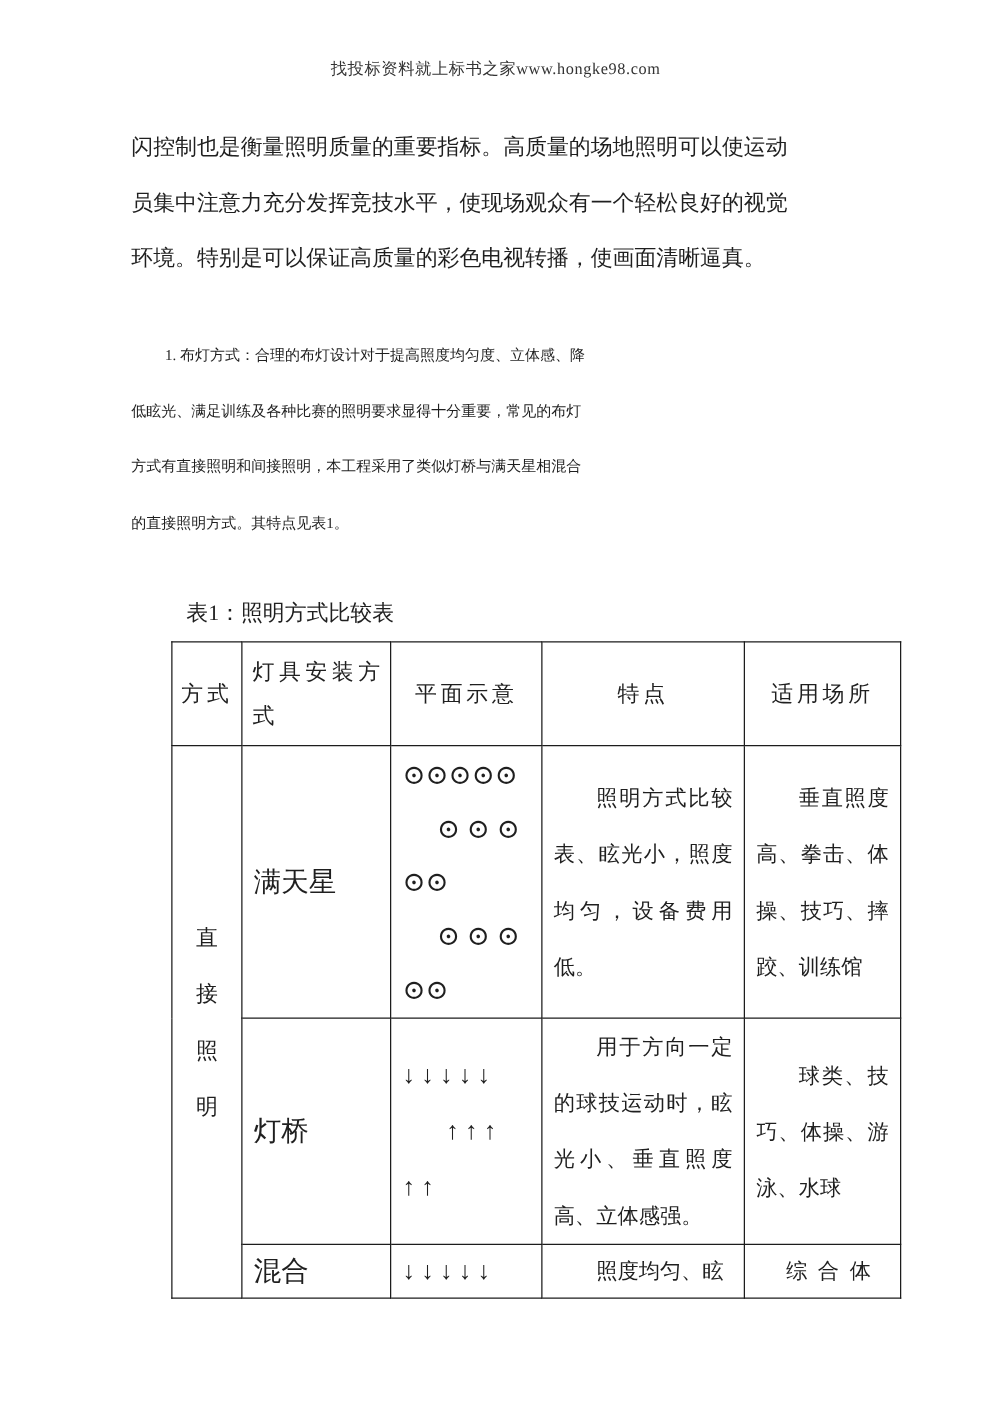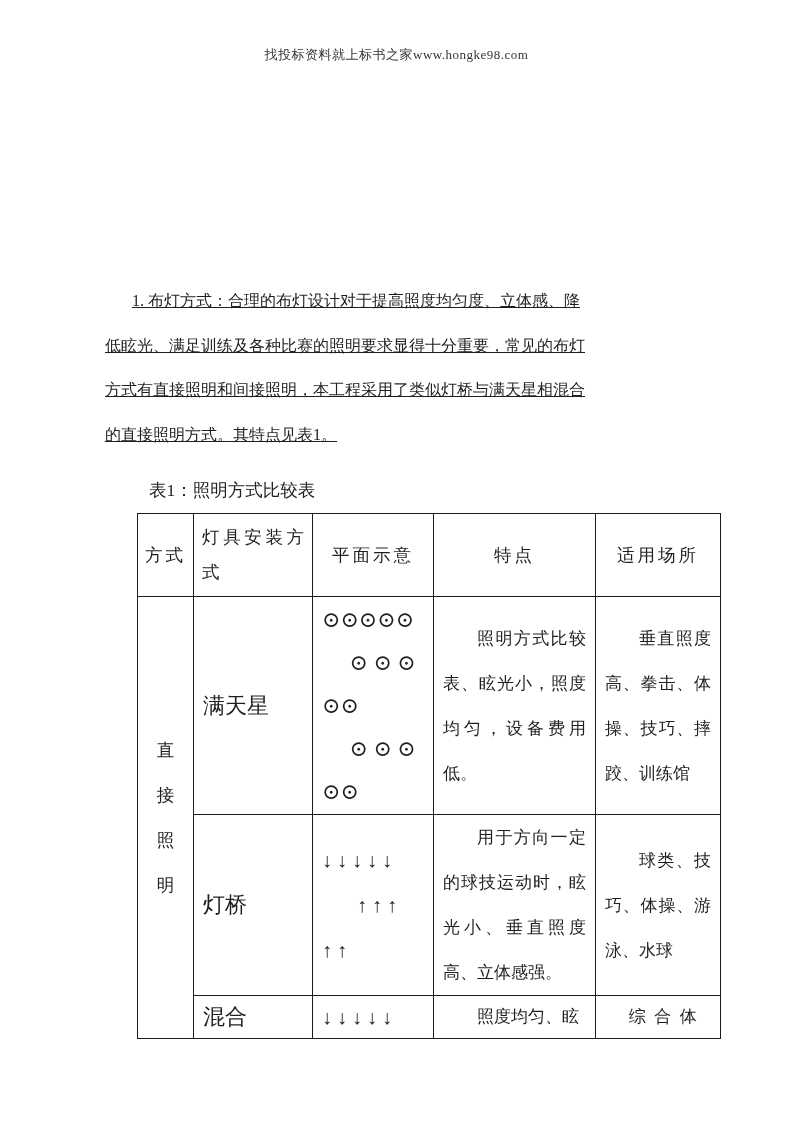--- a/index.html
+++ b/index.html
@@ -9,21 +9,21 @@
     overflow:hidden;
   }
   .doc-header {
     position:absolute; top:46px; left:0; right:0; text-align:center;
     font-size:13px; color:#333333; letter-spacing:0.5px;
   }
   .block { position:absolute; left:105px; width:583px; }
   .lines { white-space:pre-wrap; }
   #para1 { top:95px; font-size:17.5px; line-height:44.5px; text-align:justify; }
   #heading { top:227px; font-size:18px; font-weight:bold; line-height:32px; padding-left:28px; }
-  #para2 { top:279px; font-size:16px; line-height:44.5px; text-indent:27px;text-decoration:underline; }
+  #para2 { top:262px; font-size:12px; line-height:44.5px; text-indent:27px; }
   #table-title { top:478px; font-size:17.5px; font-weight:normal; line-height:24px; padding-left:44px; }
 
   table.cmp {
     position:absolute; top:513px; left:105px; width:583px;
     border-collapse:collapse; table-layout:fixed;margin-left:32px;
   }
   .cmp th, .cmp td {
     border:1.5px solid #1c1c1c; vertical-align:middle;
     font-weight:normal; overflow:hidden;
   }
@@ -59,20 +59,23 @@
   .wm-brand { font-size:27px; font-weight:bold; color:#98999b; letter-spacing:2px; line-height:34px; }
   .wm-url   { font-size:13px; color:#3b82f6; letter-spacing:2.5px; line-height:16px; }
 </style>
 </head>
 <body>
 
 <div id="page">
 
   <div class="doc-header">找投标资料就上标书之家www.hongke98.com</div>
 
+  <div id="para1" class="block lines">闪控制也是衡量照明质量的重要指标。高质量的场地照明可以使运动
+员集中注意力充分发挥竞技水平，使现场观众有一个轻松良好的视觉
+环境。特别是可以保证高质量的彩色电视转播，使画面清晰逼真。</div>
 
 
   <div id="para2" class="block lines">1. 布灯方式：合理的布灯设计对于提高照度均匀度、立体感、降
 低眩光、满足训练及各种比赛的照明要求显得十分重要，常见的布灯
 方式有直接照明和间接照明，本工程采用了类似灯桥与满天星相混合
 的直接照明方式。其特点见表1。</div>
 
   <div id="table-title" class="block">表1：照明方式比较表</div>
 
   <table class="cmp">

